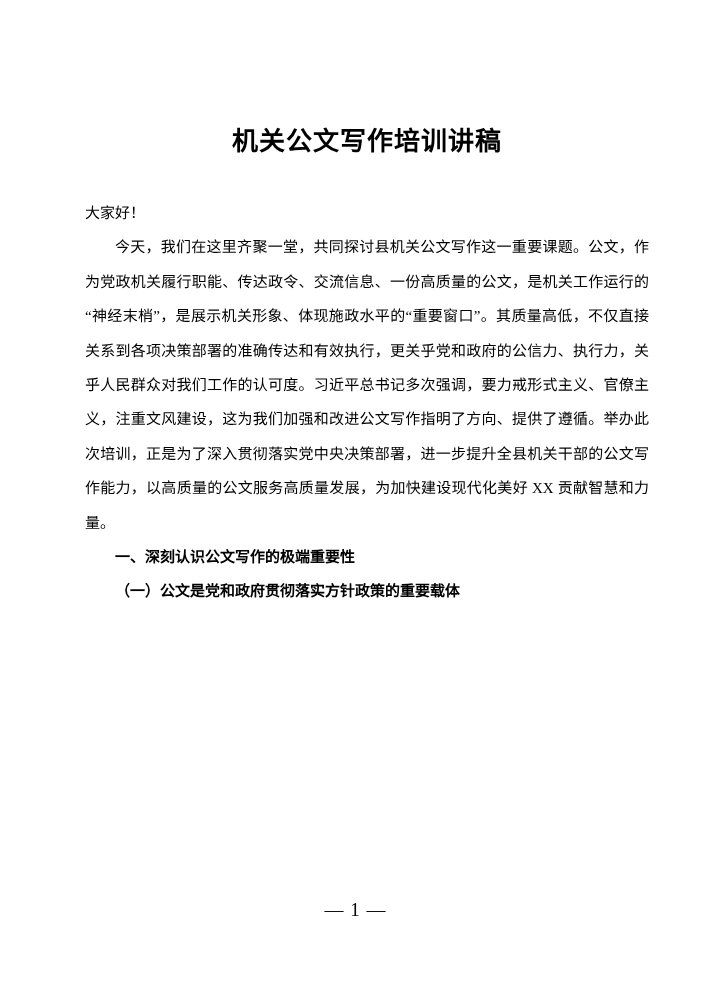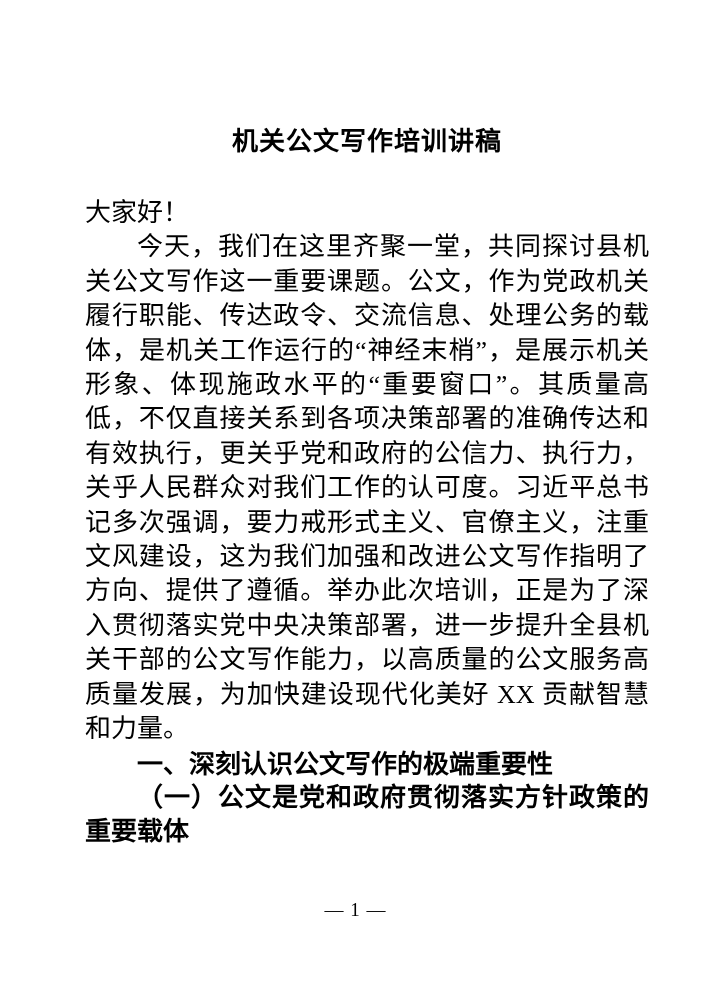--- a/index.html
+++ b/index.html
@@ -30,21 +30,21 @@
     margin-top: 37px;
     font-size: 20.5px;
     line-height: 34.4px;
     text-align: justify;
     text-justify: inter-ideograph;
   }
   .para, .sec-heading, .subsec-heading {
     margin: 0;
     padding: 0;
     text-indent: 2em;
-    font-size: 26px;
+    font-size: 15px;
     line-height: 34.4px;
   }
   .para { font-weight: normal; }
   .no-indent { text-indent: 0; }
   .sec-heading {
     font-family: "Liberation Sans", "DejaVu Sans", sans-serif;
     font-weight: bold;
   }
   .subsec-heading {
     font-weight: bold;
@@ -65,21 +65,21 @@
 <body>
 
 <div class="page">
 
   <h1 class="doc-title">机关公文写作培训讲稿</h1>
 
   <div class="doc-body">
 
     <p class="para no-indent">大家好！</p>
 
-    <p class="para">今天，我们在这里齐聚一堂，共同探讨县机关公文写作这一重要课题。公文，作为党政机关履行职能、传达政令、交流信息、处理公务的载体，是机关工作运行的“神经末梢”，是展示机关形象、体现施政水平的“重要窗口”。其质量高低，不仅直接关系到各项决策部署的准确传达和有效执行，更关乎党和政府的公信力、执行力，关乎人民群众对我们工作的认可度。习近平总书记多次强调，要力戒形式主义、官僚主义，注重文风建设，这为我们加强和改进公文写作指明了方向、提供了遵循。举办此次培训，正是为了深入贯彻落实党中央决策部署，进一步提升全县机关干部的公文写作能力，以高质量的公文服务高质量发展，为加快建设现代化美好 XX 贡献智慧和力量。</p>
+    <p class="para">今天，我们在这里齐聚一堂，共同探讨县机关公文写作这一重要课题。公文，作为党政机关履行职能、传达政令、交流信息、一份高质量的公文，是机关工作运行的“神经末梢”，是展示机关形象、体现施政水平的“重要窗口”。其质量高低，不仅直接关系到各项决策部署的准确传达和有效执行，更关乎党和政府的公信力、执行力，关乎人民群众对我们工作的认可度。习近平总书记多次强调，要力戒形式主义、官僚主义，注重文风建设，这为我们加强和改进公文写作指明了方向、提供了遵循。举办此次培训，正是为了深入贯彻落实党中央决策部署，进一步提升全县机关干部的公文写作能力，以高质量的公文服务高质量发展，为加快建设现代化美好 XX 贡献智慧和力量。</p>
 
     <h2 class="sec-heading">一、深刻认识公文写作的极端重要性</h2>
 
 
     <h3 class="subsec-heading">（一）公文是党和政府贯彻落实方针政策的重要载体</h3>
 
 
   </div>
 
   <div class="page-footer">

